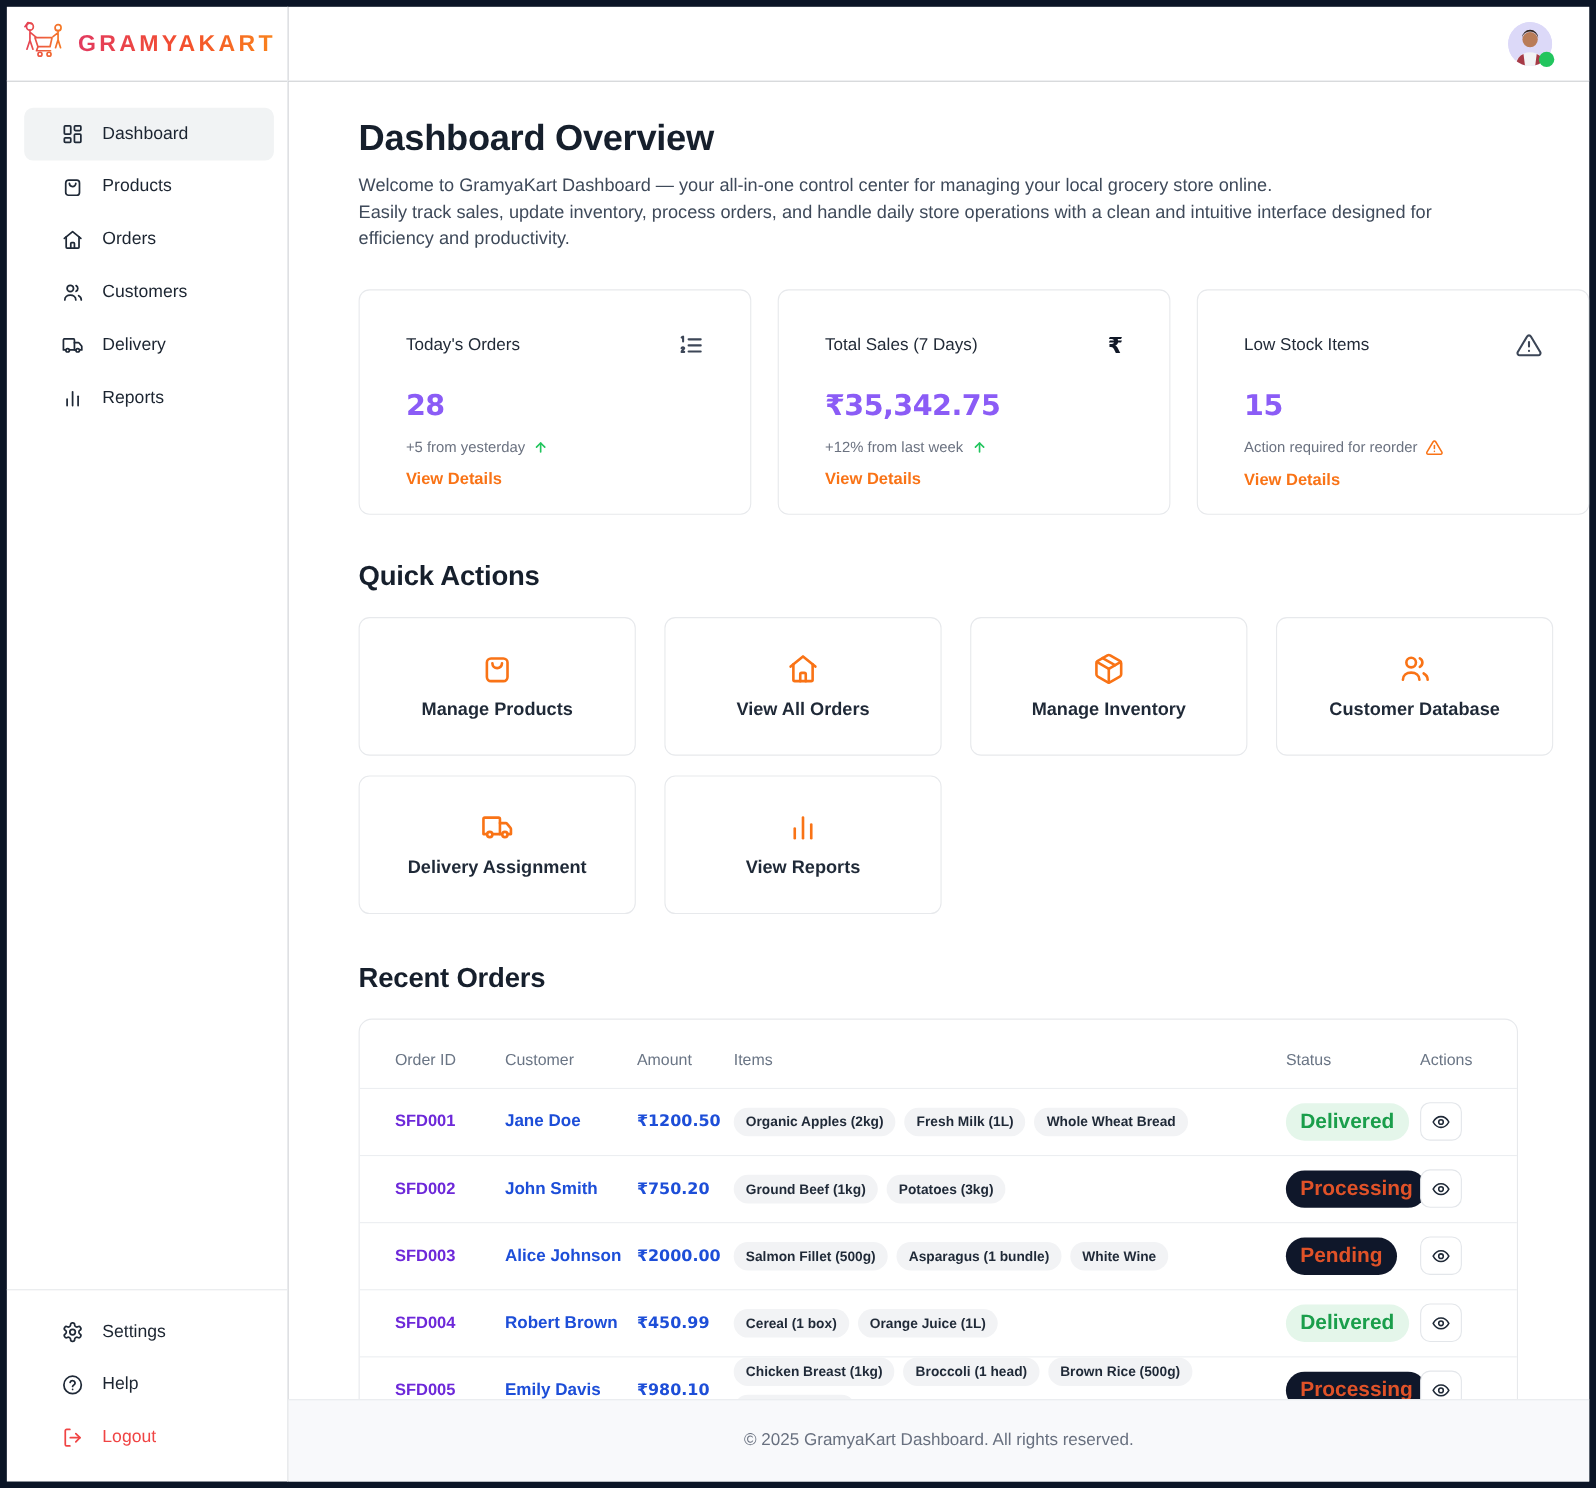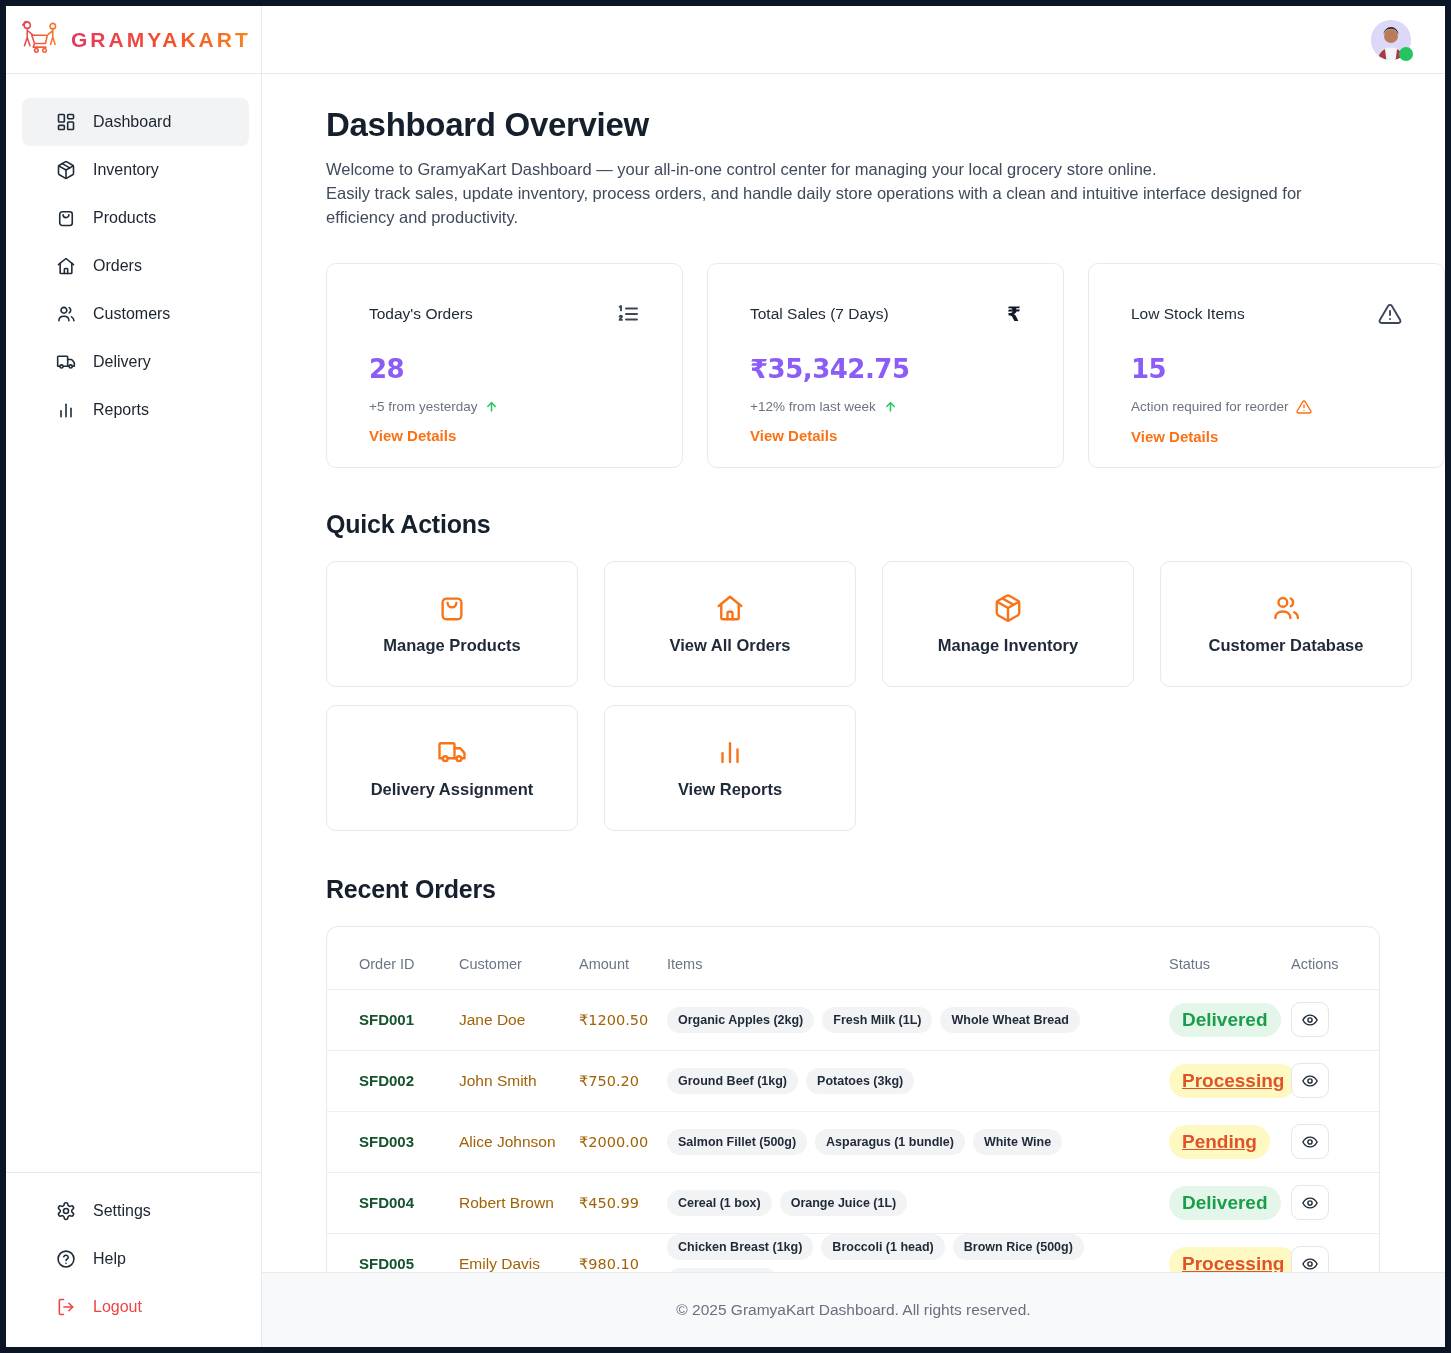--- a/index.html
+++ b/index.html
@@ -94,28 +94,28 @@
   .orders-card { width: 1054px; border: 1px solid #e7e9ec; border-radius: 12px; margin-top: 22px; padding: 12px 0 14px; background: #fff; }
   .t-row {
     display: grid;
     grid-template-columns: 100px 120px 88px 1fr 122px 56px;
     align-items: center;
     padding: 0 32px;
     min-height: 61px;
   }
   .t-head { min-height: 50px; color: #6a7585; font-size: 14.5px; }
   .t-body .t-row { border-top: 1px solid #eceef1; }
-  .cell-id { font-weight: 600; color: #14532d; font-size: 15px; }
-  .cell-customer, .cell-amount { color: #a16207; font-size: 15.5px; }
+  .cell-id { font-weight: 600; color: #6d28d9; font-size: 15px; }
+  .cell-customer, .cell-amount { color: #1d4ed8; font-size: 15.5px; font-weight: bold; }
   .cell-amount { font-family: "DejaVu Sans", "Liberation Sans", sans-serif; font-size: 14.5px; }
   .cell-items { display: flex; flex-wrap: wrap; gap: 8px; padding-right: 14px; }
   .pill { background: #f2f3f5; border-radius: 999px; padding: 6px 11px; font-size: 12.5px; font-weight: 700; color: #1f2937; white-space: nowrap; }
   .badge { display: inline-block; border-radius: 999px; padding: 6px 13px; font-size: 19px; font-weight: 700; }
   .badge.ok { background: #e4f6ea; color: #1a9e4b; }
-  .badge.warn { background: #fef9c3; color: #e05228; text-decoration: underline; }
+  .badge.warn { background: #0f172a; color: #e05228; }
   .eye-btn {
     width: 38px; height: 35px; border: 1px solid #e3e6ea; border-radius: 9px; background: #fff;
     display: flex; align-items: center; justify-content: center; color: #1f2937; cursor: pointer;
   }
   .eye-btn .ic { width: 18px; height: 18px; display:flex; }
   
   .footer {
     height: 75px; background: #f8f9fb; border-top: 1px solid #e8eaed;
     display: flex; align-items: center; justify-content: center;
     color: #68707f; font-size: 15.5px;
@@ -172,31 +172,20 @@
           <rect x="14" y="3" width="7" height="5" rx="1"></rect>
         <rect x="14" y="12" width="7" height="9" rx="1"></rect>
           <rect x="3" y="16" width="7" height="5" rx="1"></rect>
       </svg>
     </span>
     <span>Dashboard</span>
   </div>
   <div class="nav-item">
     <span class="ic">
       <svg viewBox="0 0 24 24" fill="none" stroke="currentColor" stroke-width="1.9" width="20" height="20">
-        <path d="M21 8a2 2 0 0 0-1-1.73l-7-4a2 2 0 0 0-2 0l-7 4A2 2 0 0 0 3 8v8a2 2 0 0 0 1 1.73l7 4a2 2 0 0 0 2 0l7-4A2 2 0 0 0 21 16Z"></path>
-        <path d="m3.3 7 8.7 5 8.7-5"></path>
-          <path d="M12 22V12"></path>
-          <path d="m7.5 4.3 9 5.1"></path>
-      </svg>
-    </span>
-    <span>Inventory</span>
-  </div>
-  <div class="nav-item">
-    <span class="ic">
-      <svg viewBox="0 0 24 24" fill="none" stroke="currentColor" stroke-width="1.9" width="20" height="20">
         <rect x="4.5" y="4.5" width="15" height="16.5" rx="3"></rect>
           <path d="M8.5 8a3.5 3.5 0 0 0 7 0"></path>
       </svg>
     </span>
     <span>Products</span>
   </div>
   <div class="nav-item">
     <span class="ic">
       <svg viewBox="0 0 24 24" fill="none" stroke="currentColor" stroke-width="1.9" width="20" height="20">
         <path d="m3 10.4 9-7.4 9 7.4"></path>

